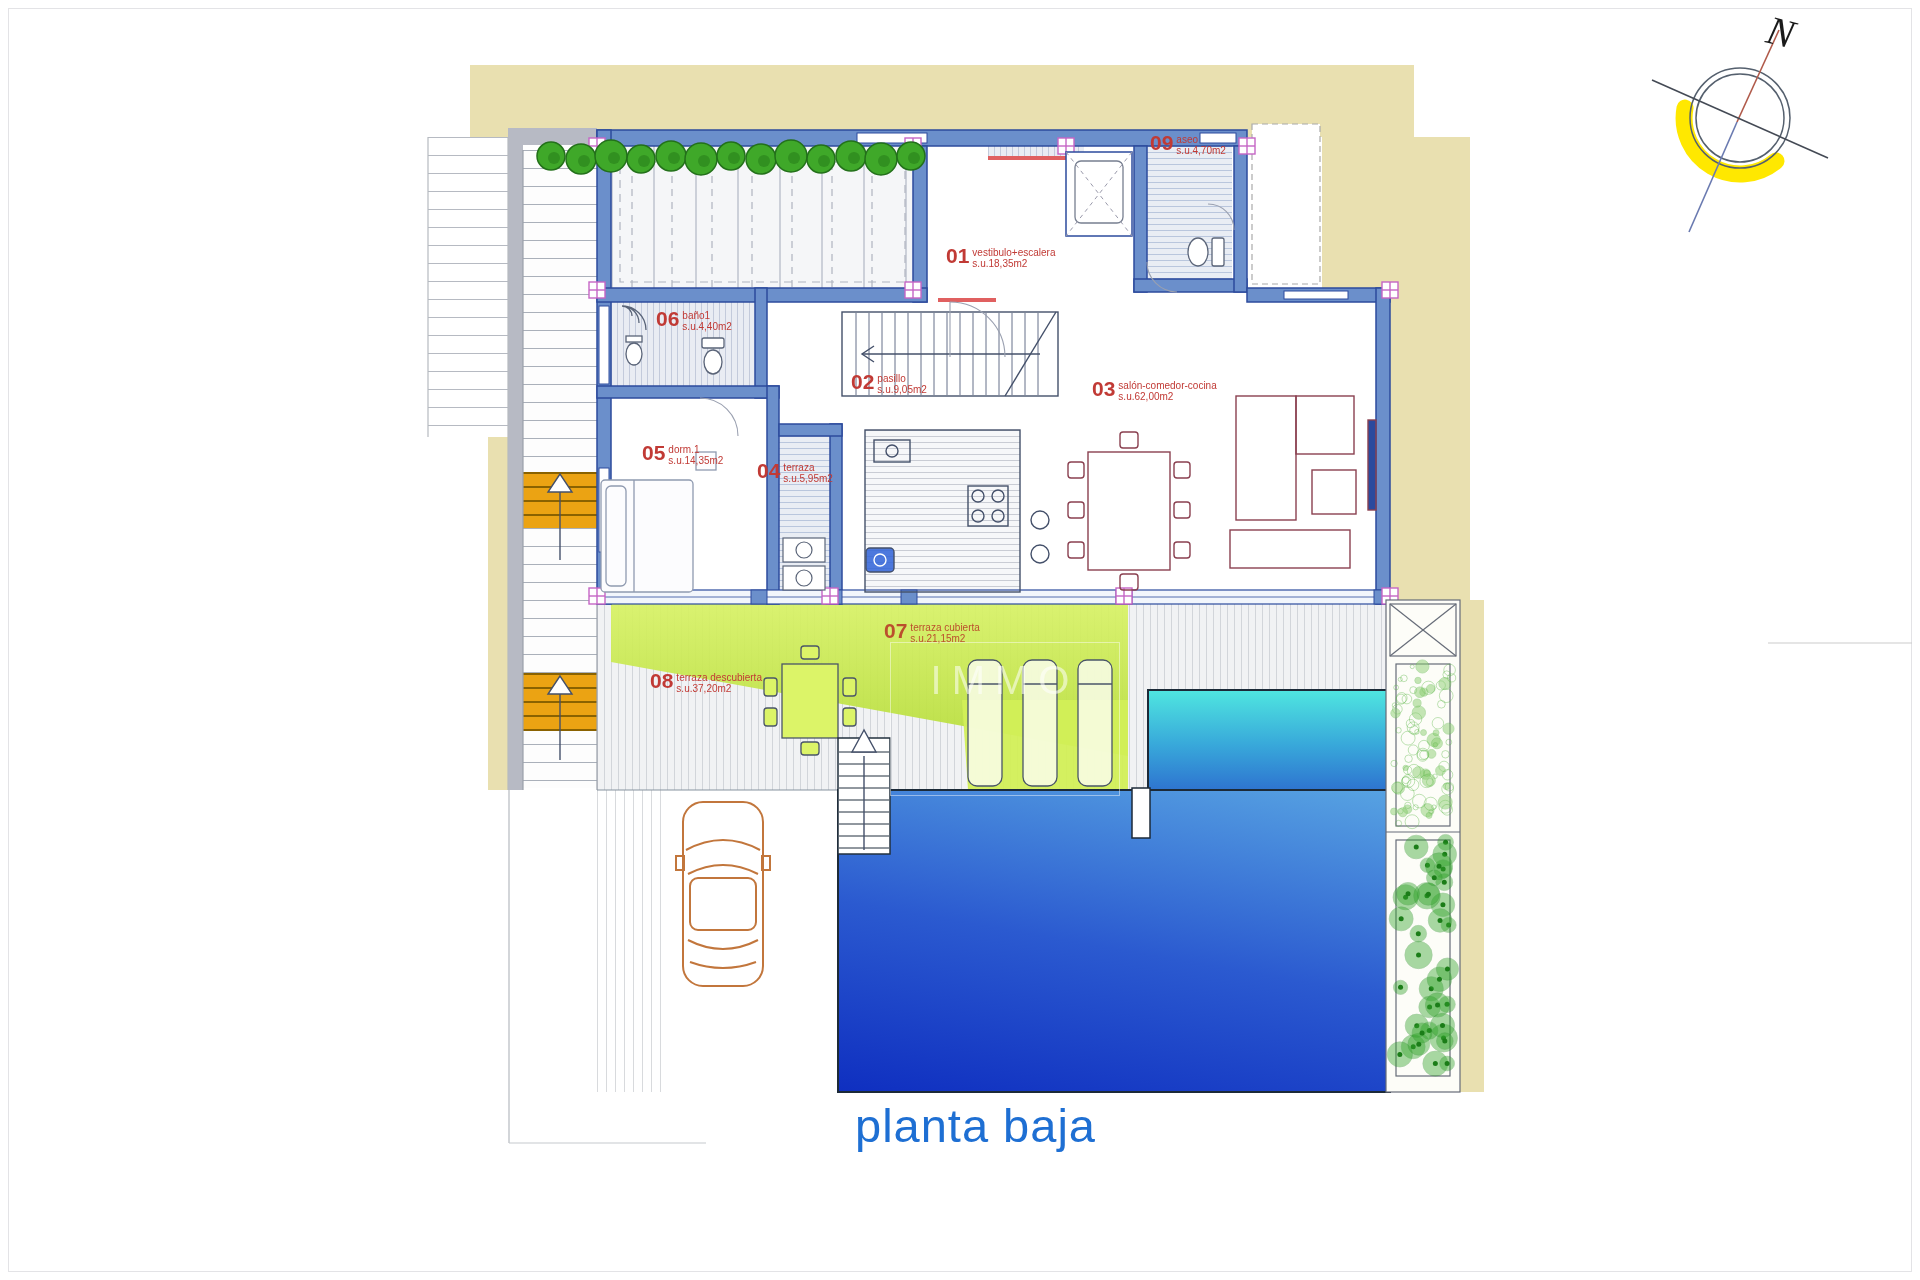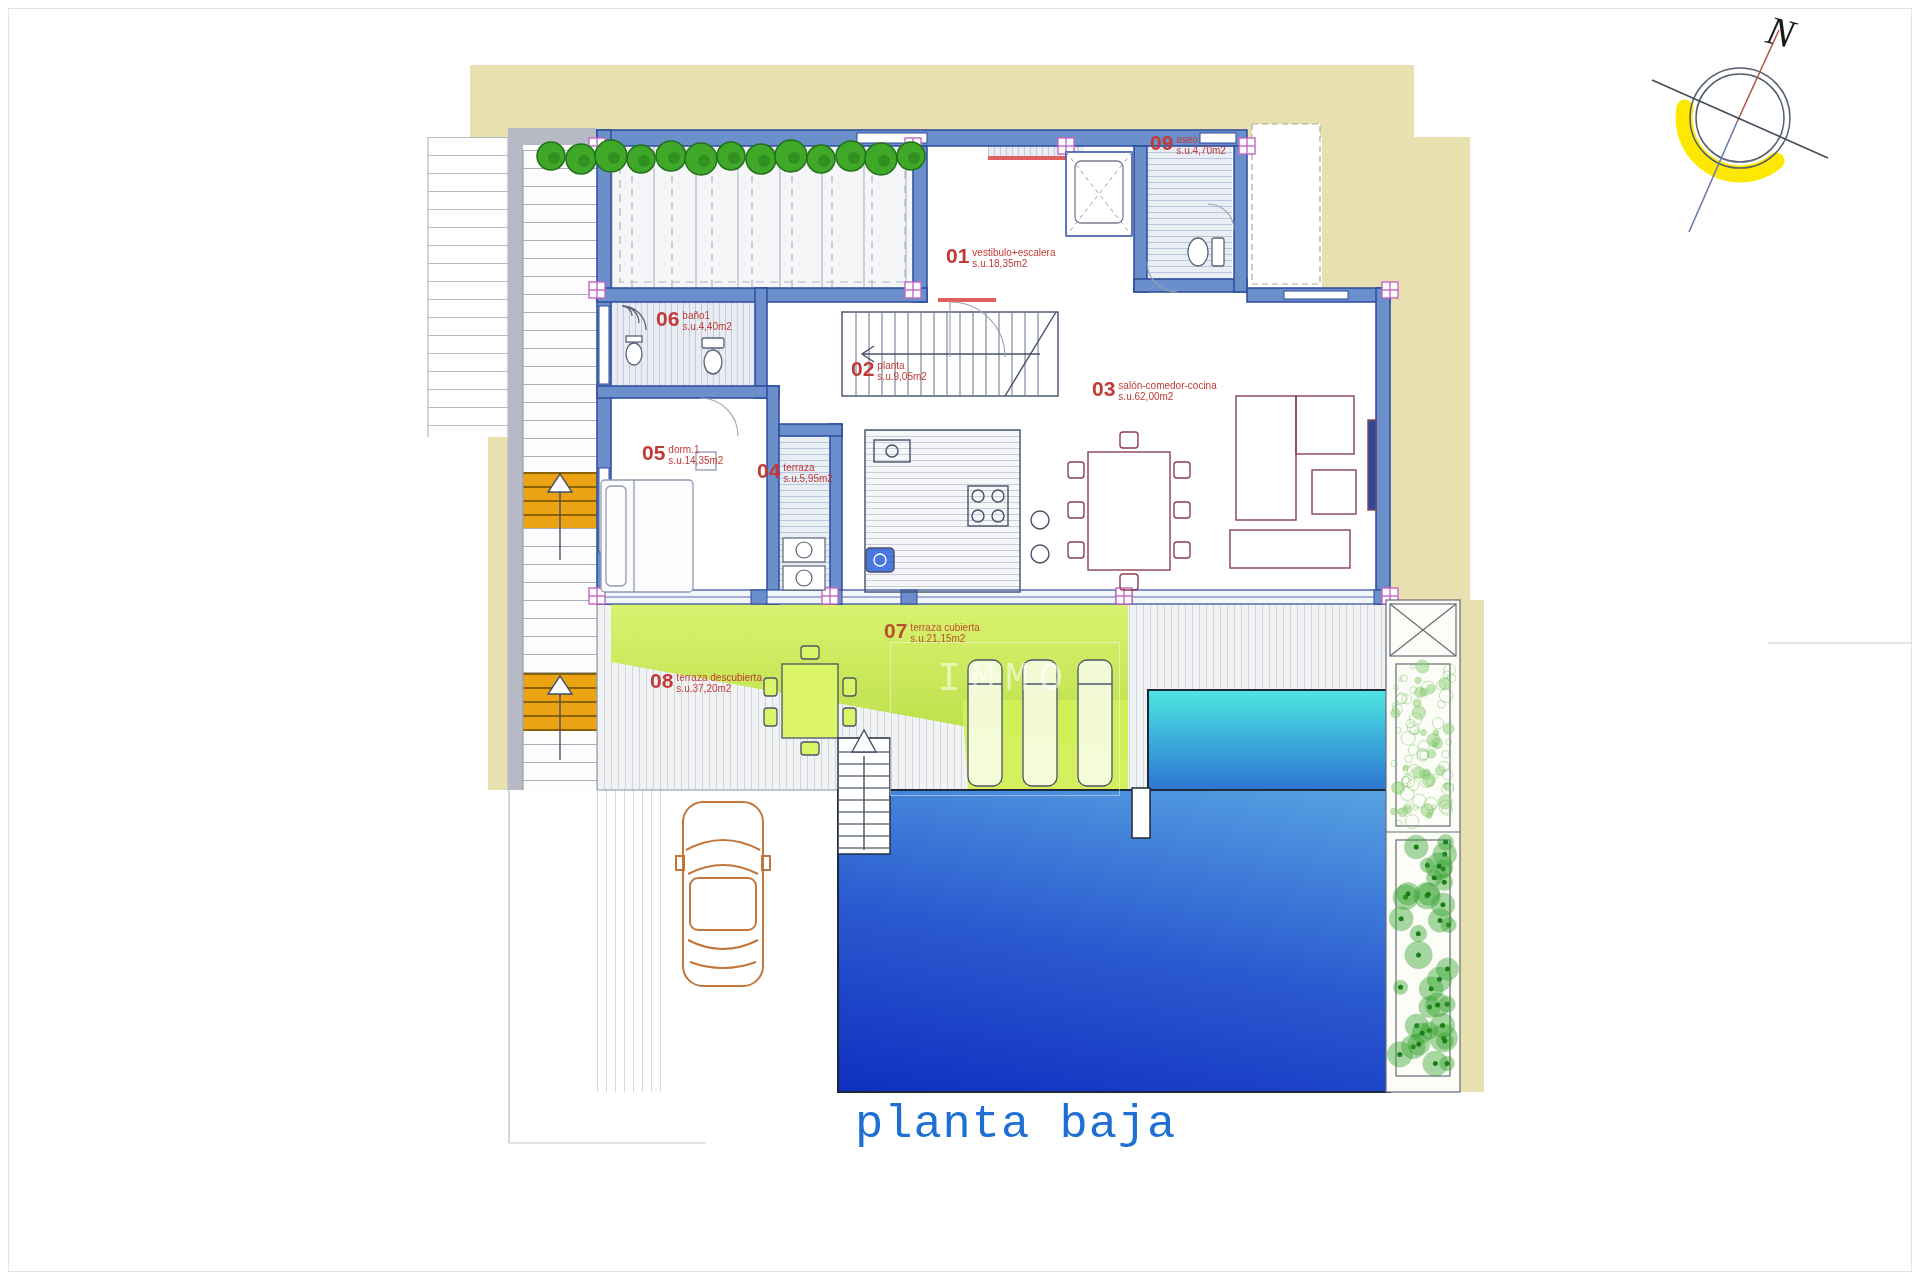--- a/index.html
+++ b/index.html
@@ -1,18 +1,18 @@
 <!DOCTYPE html>
 <html><head>
 <meta charset="utf-8">
 <style>
   html,body{margin:0;padding:0;background:#fff;}
   #page{position:relative;width:1920px;height:1280px;background:#ffffff;overflow:hidden;
         font-family:"Liberation Sans",sans-serif;}
-  .abs{position:absolute;font-family:Liberation Mono, monospace;}
+  .abs{position:absolute;}
   
   .frame{background:#e3e3e6;z-index:1;}
   
   .beige{background:#e9e0b0;z-index:1;}
   
   .grayband{background:#b7bac4;z-index:2;}
   
   .hatchH{background:repeating-linear-gradient(180deg,#b9c6dd 0 1px,#e9edf4 1px 6px);z-index:2;}
   .hatchV{background:repeating-linear-gradient(90deg,#c3cadb 0 1px,#e9ecf3 1px 6px);z-index:2;}
   .kitchenH{background:repeating-linear-gradient(180deg,#c9ccd4 0 1px,#f6f7f9 1px 6px);z-index:2;}
@@ -26,21 +26,21 @@
   #pool-main{background:linear-gradient(190deg,#57a3e2 0%,#2b5ad0 52%,#0f2fc0 100%);z-index:2;}
   #pool-upper{background:linear-gradient(180deg,#4fe6e0 0%,#38a8da 55%,#2e74d0 100%);z-index:2;}
   
   #ovl{position:absolute;left:0;top:0;z-index:4;}
   
   .rlabel{position:absolute;display:flex;align-items:flex-start;color:#c13a35;white-space:nowrap;z-index:6;}
   .rlabel .num{font-size:21px;font-weight:bold;line-height:0.85;margin-right:3px;}
   .rlabel .txt{display:flex;flex-direction:column;}
   .rlabel .nm,.rlabel .ar{font-size:10px;line-height:1.1;}
   #lb-01{left:946px;top:247px}
-  #lb-02{left:851px;top:360px}
+  #lb-02{left:851px;top:373px}
   #lb-03{left:1092px;top:380px}
   #lb-04{left:757px;top:462px}
   #lb-05{left:642px;top:444px}
   #lb-06{left:656px;top:310px}
   #lb-07{left:884px;top:622px;color:#bb4f2d}
   #lb-08{left:650px;top:672px}
   #lb-09{left:1150px;top:134px}
   
   #watermark{left:890px;top:642px;width:228px;height:142px;border:1px solid rgba(255,255,255,0.45);
      color:rgba(255,255,255,0.55);text-align:center;font-size:40px;letter-spacing:10px;
@@ -582,21 +582,21 @@
   <div class="rlabel" id="lb-01">
     <span class="num">01</span>
     <span class="txt">
         <span class="nm">vestibulo+escalera</span>
     <span class="ar">s.u.18,35m2</span>
       </span>
   </div>
   <div class="rlabel" id="lb-02">
     <span class="num">02</span>
     <span class="txt">
-        <span class="nm">planta</span>
+        <span class="nm">pasillo</span>
     <span class="ar">s.u.9,05m2</span>
       </span>
   </div>
   <div class="rlabel" id="lb-03">
     <span class="num">03</span>
     <span class="txt">
         <span class="nm">salón-comedor-cocina</span>
     <span class="ar">s.u.62,00m2</span>
       </span>
   </div>

